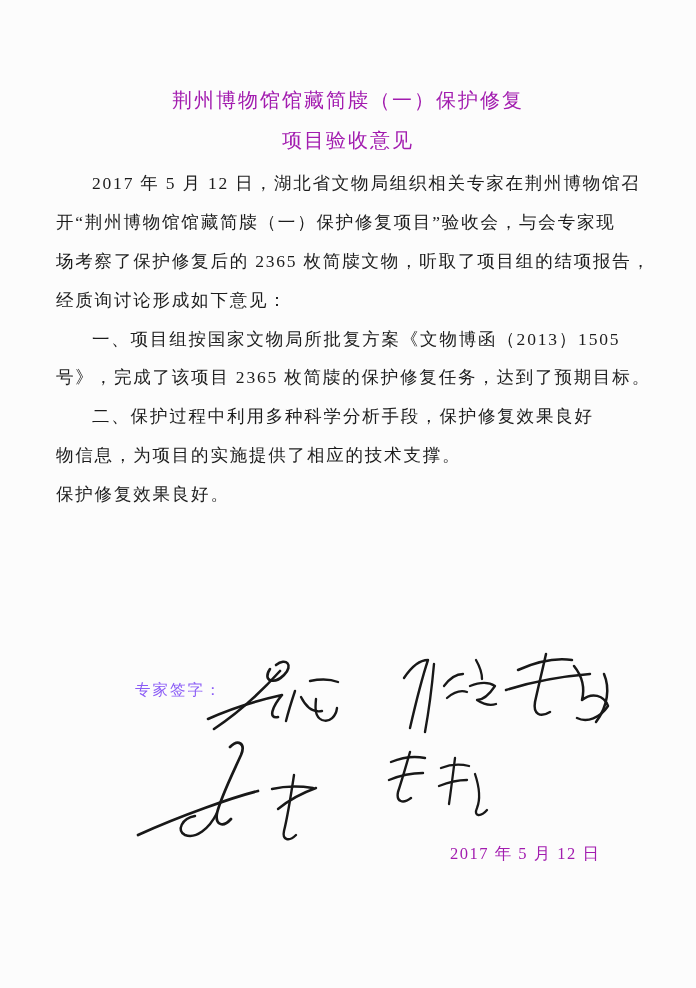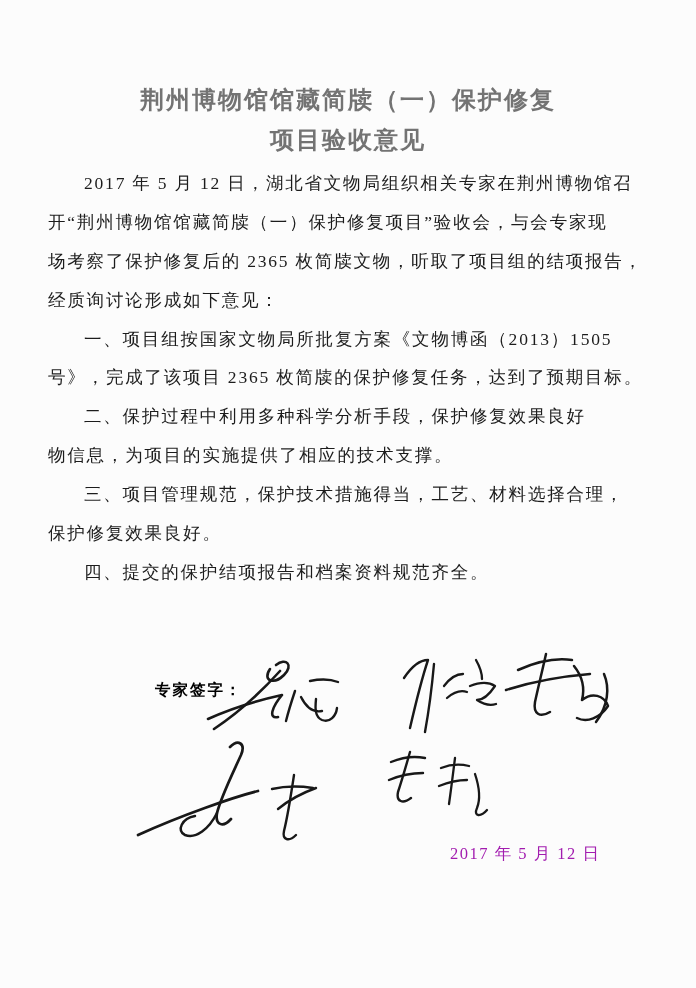--- a/index.html
+++ b/index.html
@@ -19,55 +19,54 @@
   }
   
   .title-block {
     position: absolute;
     top: 80px;
     left: 0;
     width: 696px;
     text-align: center;
   }
   .title-line {
-    font-size: 24px;
-    font-weight: 700;
+    font-size: 20px;
+    font-weight: 400;
     letter-spacing: 2px;
     line-height: 40px;
-    color: #737373;
+    color: #a21caf;
     white-space: nowrap;
   }
   
   .body-block {
     position: absolute;
     top: 164px;
-    left: 48px;
+    left: 56px;
     width: 578px;
   }
   .line {
     height: 38.9px;
     line-height: 38.9px;
     font-size: 17.5px;
     letter-spacing: 1.8px;
     white-space: nowrap;
     font-weight: 500;
   }
   .line.indent {
     padding-left: 36px;
   }
   
   .sign-label {
     position: absolute;
     top: 680px;
     left: 135px;
     font-size: 15.5px;
-    font-weight: 700;
+    font-weight: 400;
     letter-spacing: 2px;
-    color: #000000;
-    margin-left: 20px;
+    color: #8b5cf6;
   }
   .sig {
     position: absolute;
   }
   .sig svg path {
     fill: none;
     stroke: #181818;
     stroke-linecap: round;
     stroke-linejoin: round;
   }
@@ -100,23 +99,21 @@
 
   <div class="body-block">
     <div class="line indent">2017 年 5 月 12 日，湖北省文物局组织相关专家在荆州博物馆召</div>
     <div class="line">开“荆州博物馆馆藏简牍（一）保护修复项目”验收会，与会专家现</div>
     <div class="line">场考察了保护修复后的 2365 枚简牍文物，听取了项目组的结项报告，</div>
     <div class="line">经质询讨论形成如下意见：</div>
     <div class="line indent">一、项目组按国家文物局所批复方案《文物博函（2013）1505</div>
     <div class="line">号》，完成了该项目 2365 枚简牍的保护修复任务，达到了预期目标。</div>
     <div class="line indent">二、保护过程中利用多种科学分析手段，保护修复效果良好</div>
     <div class="line">物信息，为项目的实施提供了相应的技术支撑。</div>
-    <div class="line indent">三、项目管理规范，保护技术措施得当，工艺、材料选择合理，</div>
     <div class="line">保护修复效果良好。</div>
-    <div class="line indent">四、提交的保护结项报告和档案资料规范齐全。</div>
   </div>
 
   <div class="sign-label">专家签字：</div>
 
   <div class="sig sig-1" title="李化元">
     <svg width="145" height="115" viewBox="0 0 145 115">
       <path stroke-width="2.6" d="M78 10 C88 2 96 10 86 20 C76 30 64 26 72 14"></path>
       <path stroke-width="2.6" d="M82 16 C64 36 40 58 16 74"></path>
       <path stroke-width="2.6" d="M10 64 C36 52 66 44 84 40 C74 52 70 64 80 62"></path>
       <path stroke-width="2.4" d="M97 36 C93 48 90 58 88 66"></path>

